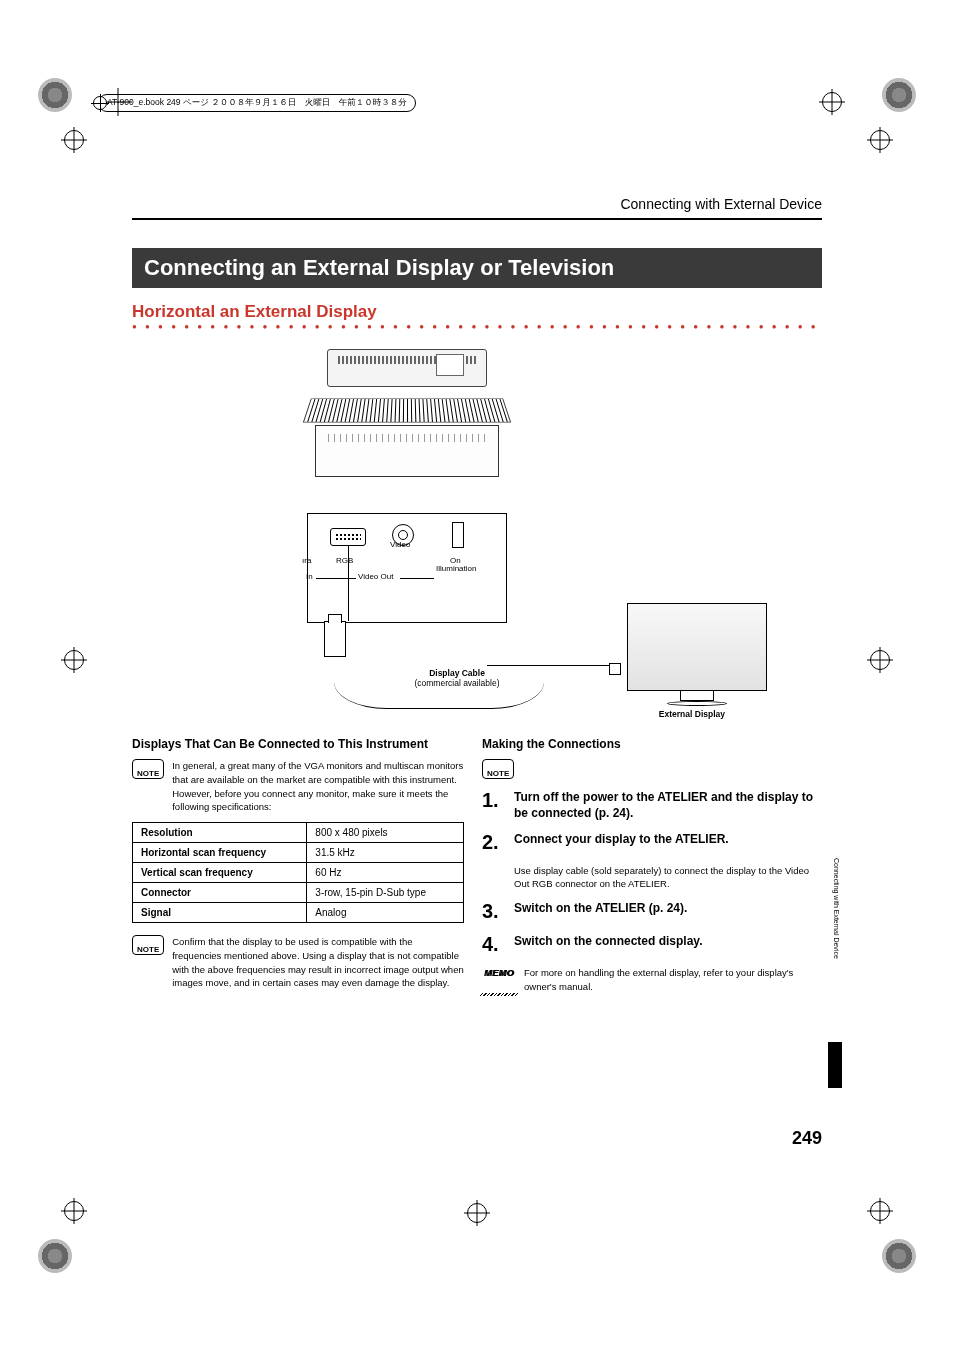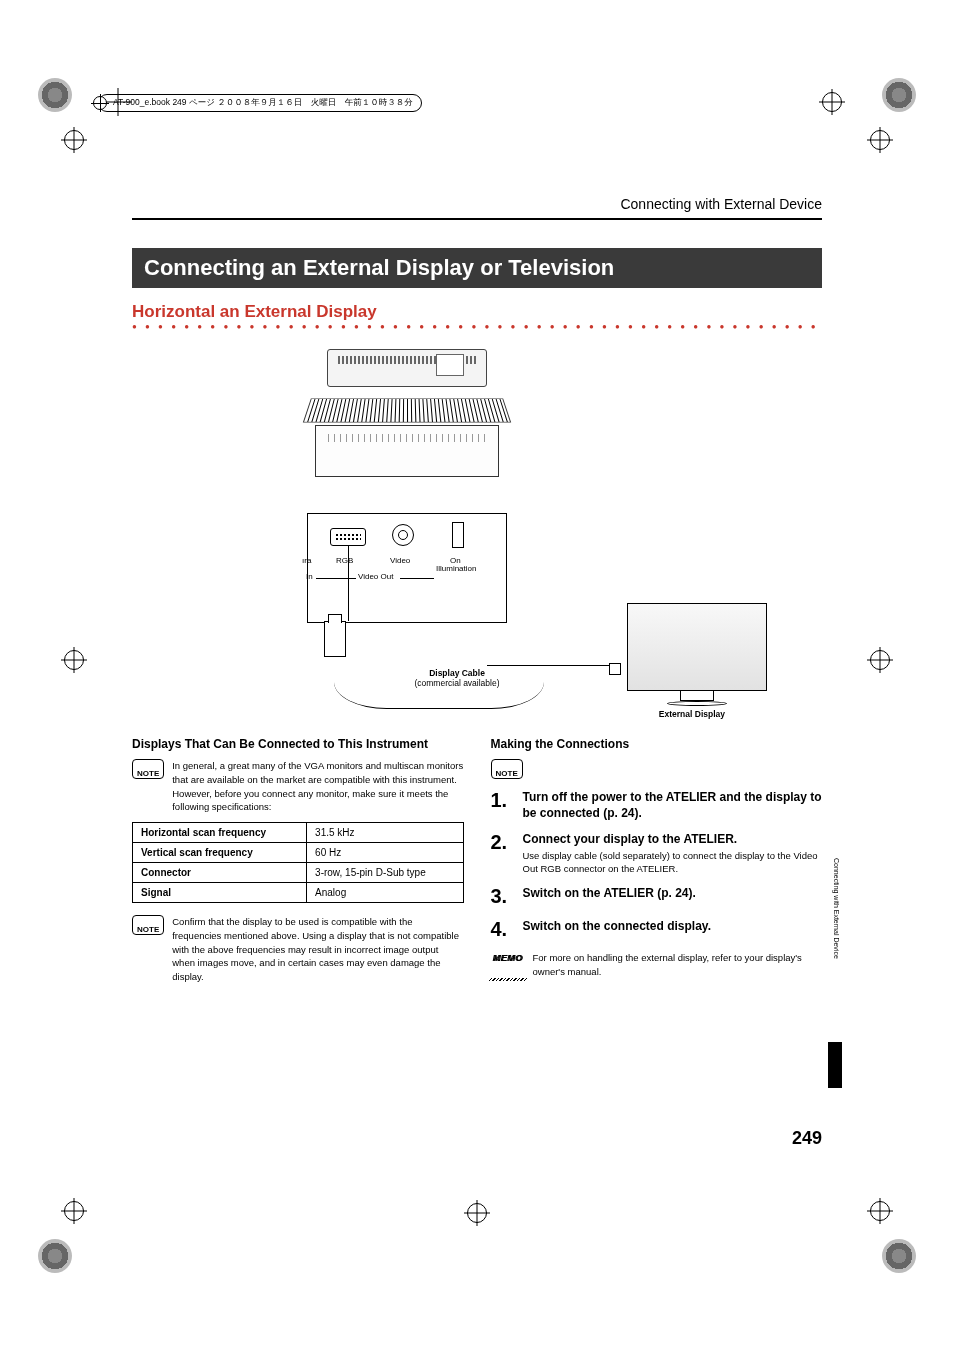--- a/index.html
+++ b/index.html
@@ -2,21 +2,21 @@
 <html><head>
 <meta charset="utf-8">
 <style>
   *{box-sizing:border-box;margin:0;padding:0}
   body{font-family:Arial,Helvetica,sans-serif;background:#fff;width:954px;height:1351px;position:relative;font-size:11px;color:#000}
   .crop-circle-big{position:absolute;width:34px;height:34px;border-radius:50%;background:radial-gradient(circle,#888 0 30%,#666 30% 55%,#bbb 55% 100%)}
   .reg-mark{position:absolute;width:20px;height:20px;border:1px solid #000;border-radius:50%}
   .reg-mark::before,.reg-mark::after{content:"";position:absolute;background:#000}
   .reg-mark::before{left:50%;top:-4px;bottom:-4px;width:1px;transform:translateX(-.5px)}
   .reg-mark::after{top:50%;left:-4px;right:-4px;height:1px;transform:translateY(-.5px)}
-  .bookline{position:absolute;top:94px;left:98px;height:18px;border:.8px solid #000;border-radius:9px;display:flex;align-items:center;padding:0 8px;font-size:8.5px;gap:6px}
+  .bookline{position:absolute;top:94px;left:98px;height:18px;border:.8px solid #000;border-radius:9px;display:flex;align-items:center;padding:0 8px;font-size:8.5px;gap:0}
   .bookline .ico{width:14px;height:14px;border:1px solid #000;border-radius:50%;display:flex;align-items:center;justify-content:center;position:relative;margin-left:-14px;background:#fff}
   .bookline .ico::before,.bookline .ico::after{content:"";position:absolute;background:#000}
   .bookline .ico::before{width:1px;top:-3px;bottom:-3px;left:50%}
   .bookline .ico::after{height:1px;left:-3px;right:-3px;top:50%}
   .page{position:absolute;left:132px;top:196px;width:690px}
   .running-head{text-align:right;font-size:14px;font-weight:400;margin-bottom:6px}
   .hr{height:2px;background:#000;margin-bottom:28px}
   .h1{background:#3a3a3a;color:#fff;font-size:22px;font-weight:700;padding:7px 12px;margin-bottom:14px}
   .h2{color:#c9372c;font-size:17px;font-weight:700;margin-bottom:0}
   .dots{color:#c9372c;font-size:8px;letter-spacing:3px;white-space:nowrap;overflow:hidden;margin-bottom:12px}
@@ -40,36 +40,36 @@
   .plug{position:absolute;left:137px;top:278px;width:22px;height:36px;border:1px solid #000;background:#fff}
   .plug::before{content:"";position:absolute;left:3px;right:3px;top:-8px;height:8px;border:1px solid #000;border-bottom:none;background:#fff}
   .cable{position:absolute;border:1.5px solid #000;border-radius:50%/100%;border-top:none;border-right:none}
   .cap{position:absolute;font-size:8.5px;text-align:center}
   .monitor{position:absolute;right:0;top:260px;width:140px}
   .monitor .screen{width:140px;height:88px;border:1.5px solid #000;background:linear-gradient(#f8f8f8,#e2e2e2)}
   .monitor .stand{width:34px;height:10px;margin:0 auto;border:1.2px solid #000;border-top:none}
   .monitor .base{width:60px;height:5px;margin:0 auto;border:1.2px solid #000;border-radius:50%}
   .monitor .mplug{position:absolute;left:-18px;top:60px;width:12px;height:12px;border:1px solid #000;background:#fff}
   .cable2{position:absolute;border-bottom:1.5px solid #000;height:1px}
-  .cols{display:flex;gap:27px}
+  .cols{display:flex;gap:18px}
   .col{width:332px}
   .h3{font-weight:700;font-size:12px;margin-bottom:8px}
   .note-box{display:flex;gap:8px;margin:8px 0}
   .note-badge{border:1.2px solid #000;border-radius:4px;font-size:8px;font-weight:700;padding:9px 4px;height:14px;flex-shrink:0;margin-top:0}
   .memo-badge{position:relative;font-size:9px;font-weight:900;font-style:italic;letter-spacing:.5px;padding:1px 2px;flex-shrink:0;margin-top:1px;text-shadow:1px 0 #000}
   .memo-badge::after{content:"";position:absolute;left:-2px;right:-2px;bottom:-2px;height:3px;background:repeating-linear-gradient(-45deg,transparent 0 1.5px,#000 1.5px 2.5px)}
   .ntext{font-size:9.5px;line-height:1.45}
   table{border-collapse:collapse;width:100%;margin:6px 0 12px}
   th,td{border:1px solid #000;padding:4px 8px;font-size:10px;text-align:left}
   th{font-weight:700}
   .steps{counter-reset:step}
   .step{display:flex;gap:10px;margin:10px 0}
   .num{font-size:20px;font-weight:700;min-width:22px}
   .step-t{font-size:12px;font-weight:700;line-height:1.35}
-  .sub{font-size:9.5px;font-weight:400;margin-top:1px;line-height:1.4}
+  .sub{font-size:9.5px;font-weight:400;margin-top:16px;line-height:1.4}
   .side-tab{position:absolute;right:110px;top:858px;width:16px;height:290px}
   .side-txt{font-size:7px;writing-mode:vertical-rl;text-orientation:mixed;height:180px;margin-left:5px}
   .side-black{background:#000;width:14px;height:46px;margin-top:4px}
   .pgnum{position:absolute;right:132px;top:1128px;font-size:18px;font-weight:700}
 </style>
 </head>
 <body>
 
 <div class="crop-circle-big" style="left:38px;top:78px"></div>
 <div class="crop-circle-big" style="right:38px;top:78px"></div>
@@ -107,21 +107,21 @@
       <div class="top"></div>
         <div class="keys"></div>
         <div class="body"></div>
     </div>
     <div class="panel">
       <div class="rgb"></div>
       <div class="vid"></div>
       <div class="sw"></div>
       <div class="label" style="left:-6px;top:42px">ıra</div>
       <div class="label" style="left:28px;top:42px">RGB</div>
-      <div class="label" style="left:82px;top:42px">Video</div>
+      <div class="label" style="left:82px;top:26px">Video</div>
       <div class="label" style="left:142px;top:42px">On</div>
       <div class="label" style="left:-2px;top:58px">In</div>
       <div class="label" style="left:50px;top:58px">Video Out</div>
       <div class="label" style="left:128px;top:50px">Illumination</div>
       <div class="line" style="left:8px;top:64px;width:40px"></div>
       <div class="line" style="left:92px;top:64px;width:34px"></div>
       <div class="vline" style="left:40px;top:32px;height:75px"></div>
     </div>
     <div class="plug"></div>
     <div class="cable" style="left:147px;top:312px;width:210px;height:54px;border-left:none;border-bottom:1.5px solid #000"></div>
@@ -141,20 +141,24 @@
 
   <div class="cols">
     <div class="col">
       <div class="h3">Displays That Can Be Connected to This Instrument</div>
       <div class="note-box">
         <span class="note-badge">NOTE</span>
         <span class="ntext">In general, a great many of the VGA monitors and multiscan monitors that are available on the market are compatible with this instrument. However, before you connect any monitor, make sure it meets the following specifications:</span>
       </div>
       <table>
         <tbody>
+            <tr>
+              <th>Resolution</th>
+              <td>800 x 480 pixels</td>
+            </tr>
         <tr>
               <th>Horizontal scan frequency</th>
               <td>31.5 kHz</td>
             </tr>
         <tr>
               <th>Vertical scan frequency</th>
               <td>60 Hz</td>
             </tr>
         <tr>
               <th>Connector</th>

